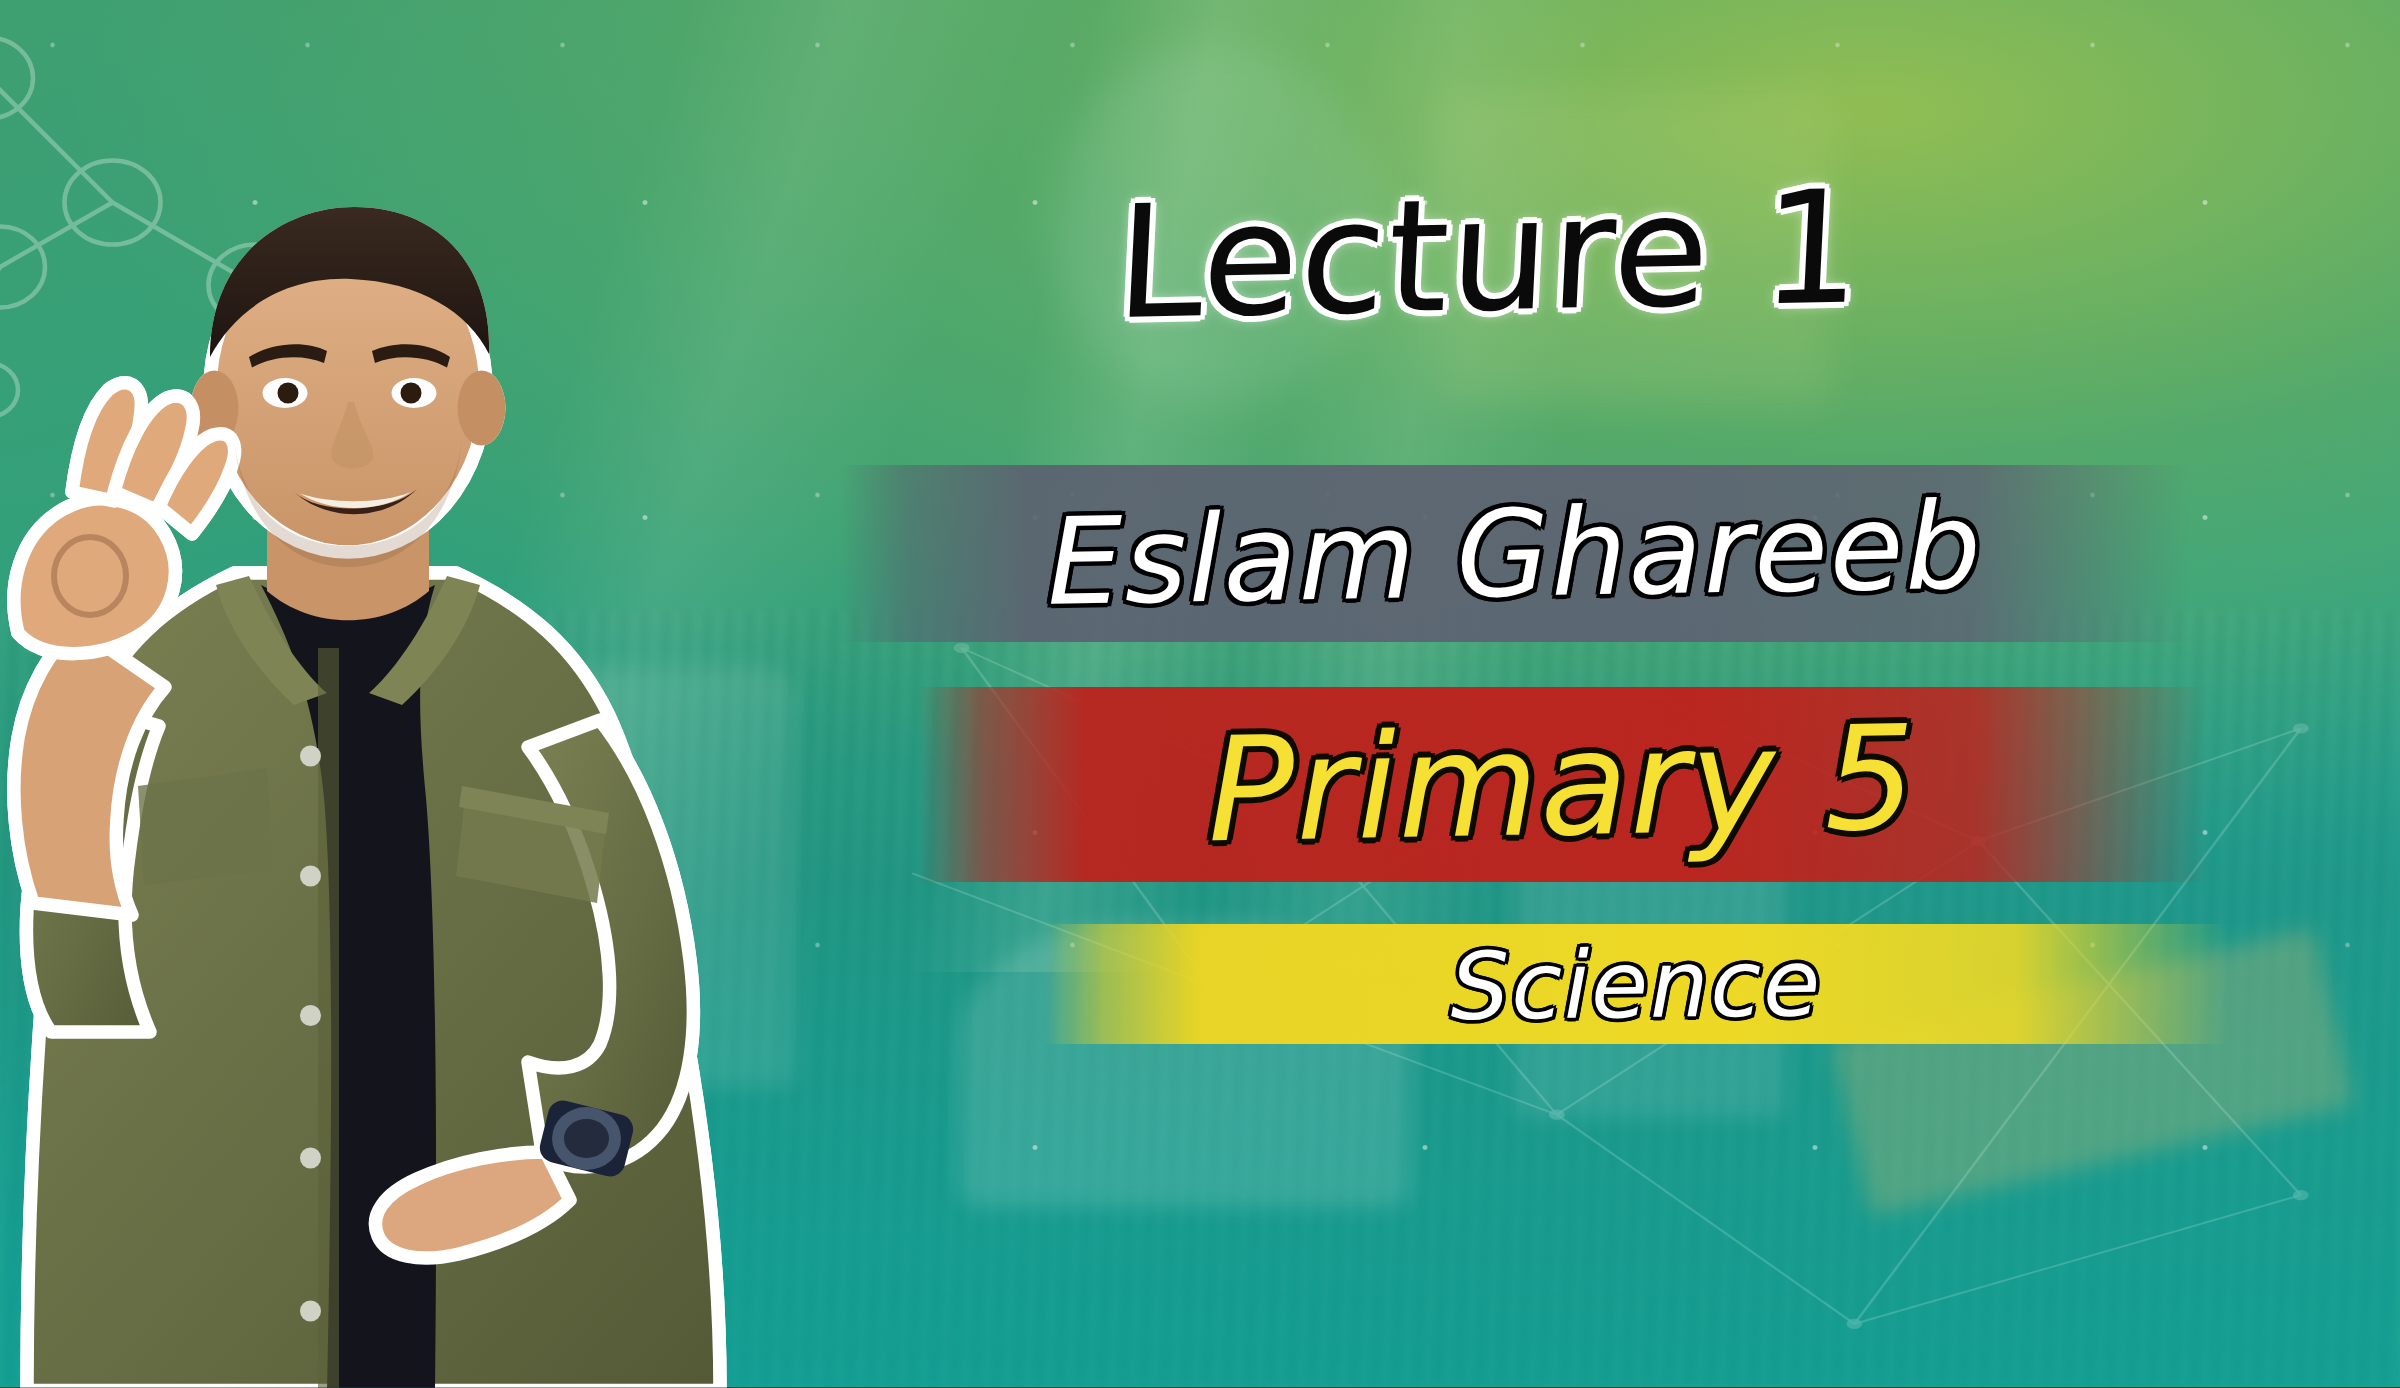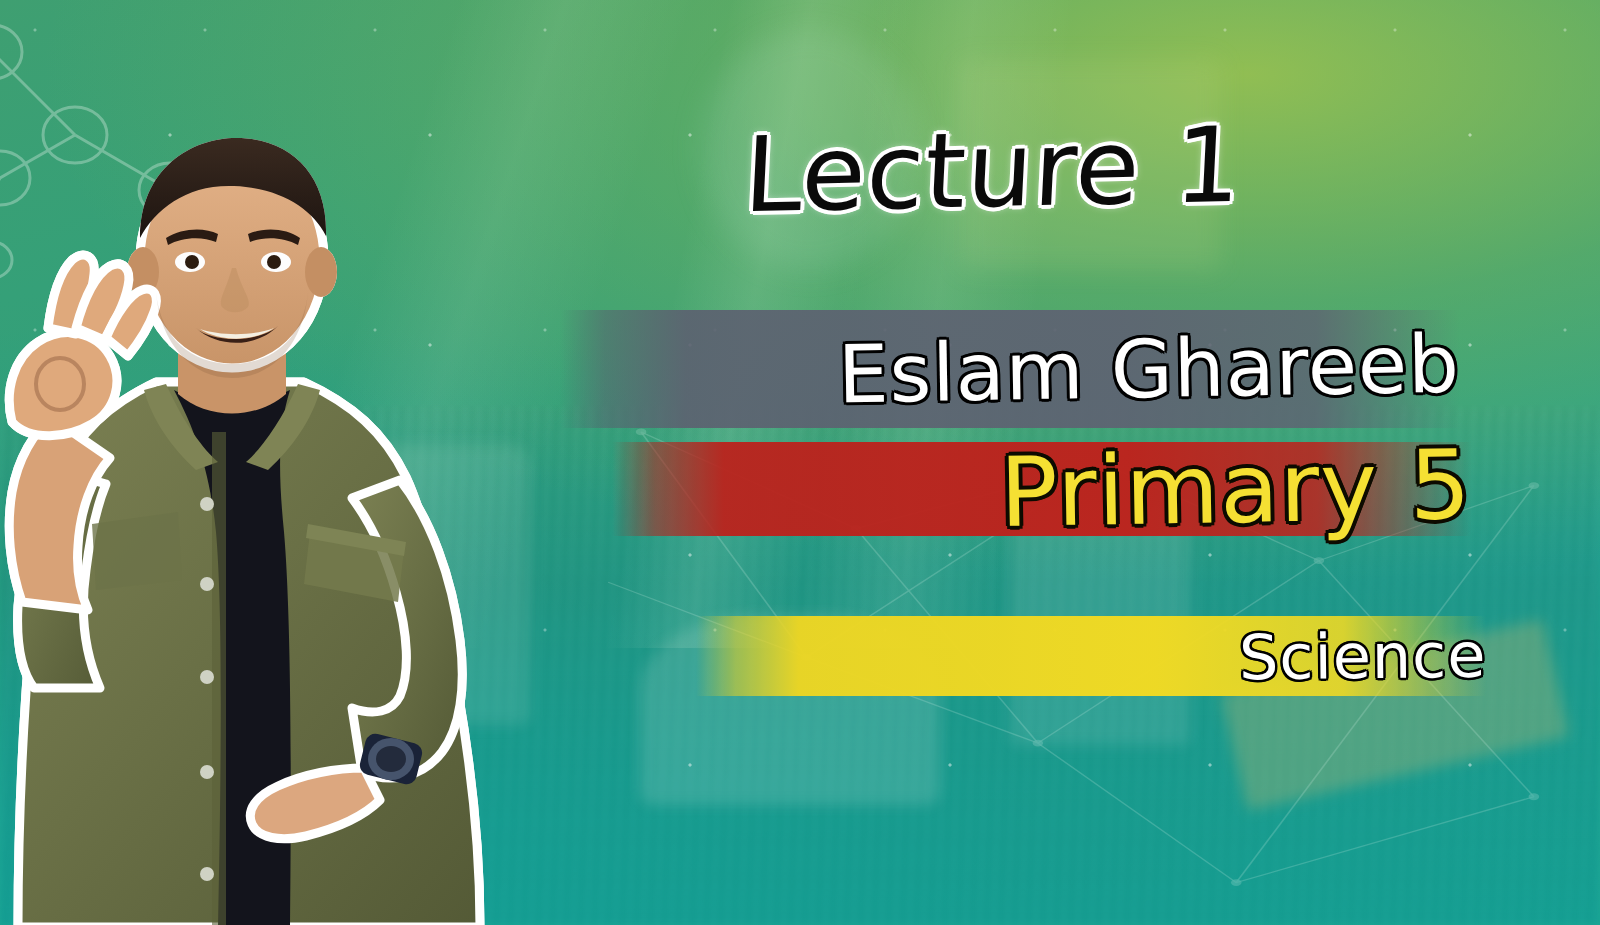--- a/index.html
+++ b/index.html
@@ -78,40 +78,41 @@
     text-shadow:
       -3px -3px 0 #fff,  3px -3px 0 #fff, -3px  3px 0 #fff,  3px  3px 0 #fff,
       -4px  0   0 #fff,  4px  0   0 #fff,  0   -4px 0 #fff,  0    4px 0 #fff,
        0 0 10px rgba(255,255,255,.9);
     white-space:nowrap;
   }
 
   
   .bar{
     position:absolute;
-    display:flex; align-items:center; justify-content:flex-end;
+    display:flex; align-items:center; justify-content:center;
     white-space:nowrap;
+    font-style:italic;
   }
   .bar .txt{ position:relative; z-index:2; }
 
   .bar-name{
     left:560px; top:310px; width:900px; height:118px;
     background:linear-gradient(to right,
        rgba(88,92,110,0) 0%, rgba(88,92,110,0.50) 5%, rgba(92,96,112,0.90) 14%,
        rgba(94,98,114,0.92) 62%, rgba(94,98,114,0.82) 84%, rgba(94,98,114,0) 100%);
   }
   .bar-name .txt{
     font-size:80px; color:#ffffff; transform:rotate(-1deg);
     text-shadow:
       -2.5px -2.5px 0 #000, 2.5px -2.5px 0 #000, -2.5px 2.5px 0 #000, 2.5px 2.5px 0 #000,
       -3px 0 0 #000, 3px 0 0 #000, 0 -3px 0 #000, 0 3px 0 #000;
   }
 
   .bar-grade{
-    left:612px; top:442px; width:860px; height:94px;
+    left:612px; top:458px; width:860px; height:130px;
     background:linear-gradient(to right,
        rgba(178,32,26,0) 0%, rgba(180,33,27,0.55) 5%, rgba(187,34,28,0.95) 13%,
        rgba(190,34,28,0.97) 60%, rgba(190,34,28,0.85) 82%, rgba(190,34,28,0) 100%);
   }
   .bar-grade .txt{
     font-size:96px; color:#f5e033; transform:rotate(-1deg);
     text-shadow:
       -3px -3px 0 #0d0b00, 3px -3px 0 #0d0b00, -3px 3px 0 #0d0b00, 3px 3px 0 #0d0b00,
       -4px 0 0 #0d0b00, 4px 0 0 #0d0b00, 0 -4px 0 #0d0b00, 0 4px 0 #0d0b00;
   }

